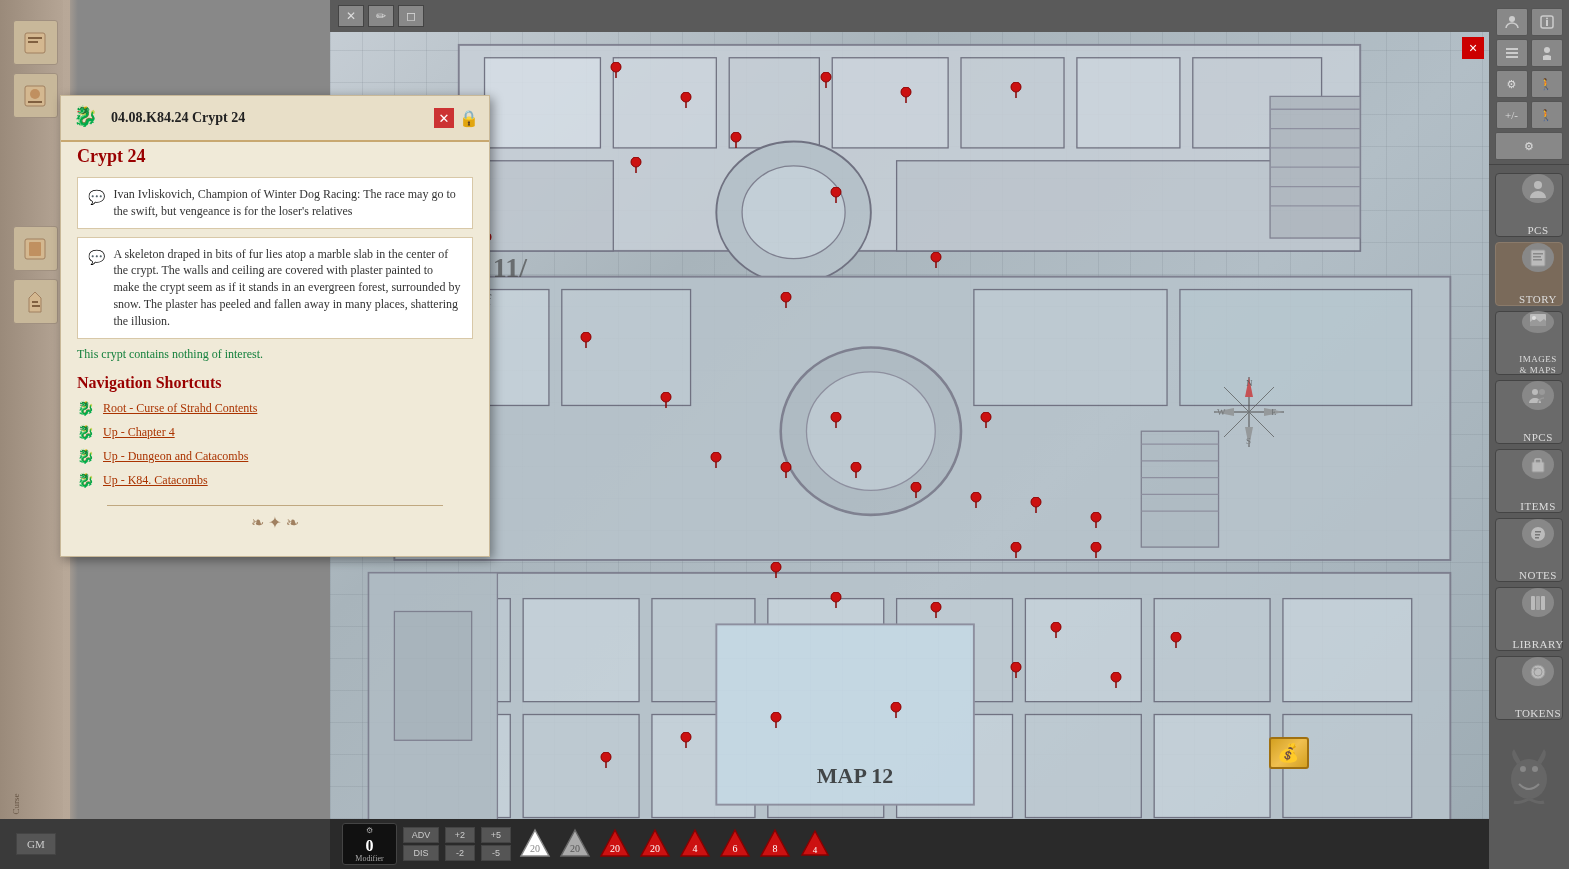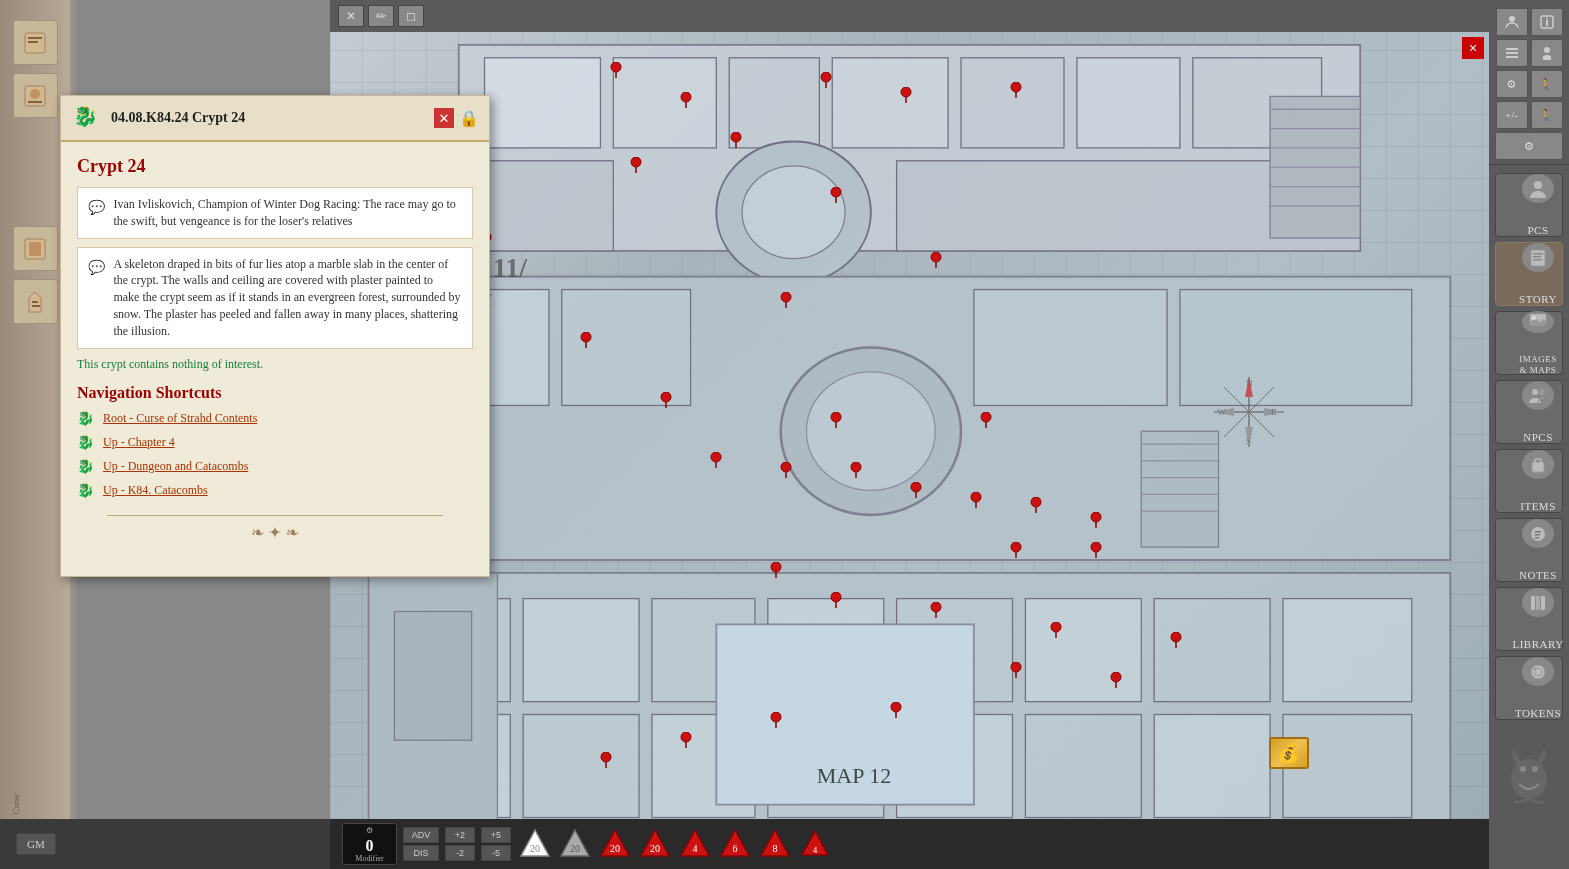--- a/index.html
+++ b/index.html
@@ -385,21 +385,21 @@
     .card-lock {
       position: absolute;
       right: 10px;
       top: 50%;
       transform: translateY(-50%);
       color: #666;
       font-size: 16px;
     }
 
     .card-body {
-      padding: 14px 16px;
+      padding: 4px 16px;
     }
 
     .card-section-title {
       font-size: 18px;
       font-weight: bold;
       color: #990000;
       margin-bottom: 10px;
       font-family: Georgia;
     }
 
@@ -853,21 +853,21 @@
         <text x="37" y="72" font-size="9" fill="#555" font-family="Georgia">S</text>
         <text x="62" y="43" font-size="9" fill="#555" font-family="Georgia">E</text>
         <text x="8" y="43" font-size="9" fill="#555" font-family="Georgia">W</text>
       </svg>
     </div>
 
     <div style="position:absolute;top:220px;left:120px;font-size:28px;font-weight:bold;color:#444;opacity:0.65;font-family:Georgia;">AP 11/</div>
     <div style="position:absolute;top:260px;left:120px;font-size:15px;color:#333;opacity:0.7;font-family:Georgia;">ders of</div>
     <div style="position:absolute;top:285px;left:120px;font-size:15px;color:#333;opacity:0.7;font-family:Georgia;">men</div>
 
-    <div style="position:absolute;bottom:30px;left:42%;font-size:22px;font-weight:normal;color:#222;opacity:0.8;font-family:Georgia;">MAP 12</div>
+    <div style="position:absolute;bottom:30px;left:42%;font-size:22px;font-weight:bold;color:#222;opacity:0.8;font-family:Georgia;">MAP 12</div>
 
     <div class="gold-chest">💰</div>
 
     <button class="map-close-btn">×</button>
   </div>
 </div>
 
 <div class="coord-bar">
   <span class="coord-item">A-1</span>
   <span class="coord-item">A-2</span>

